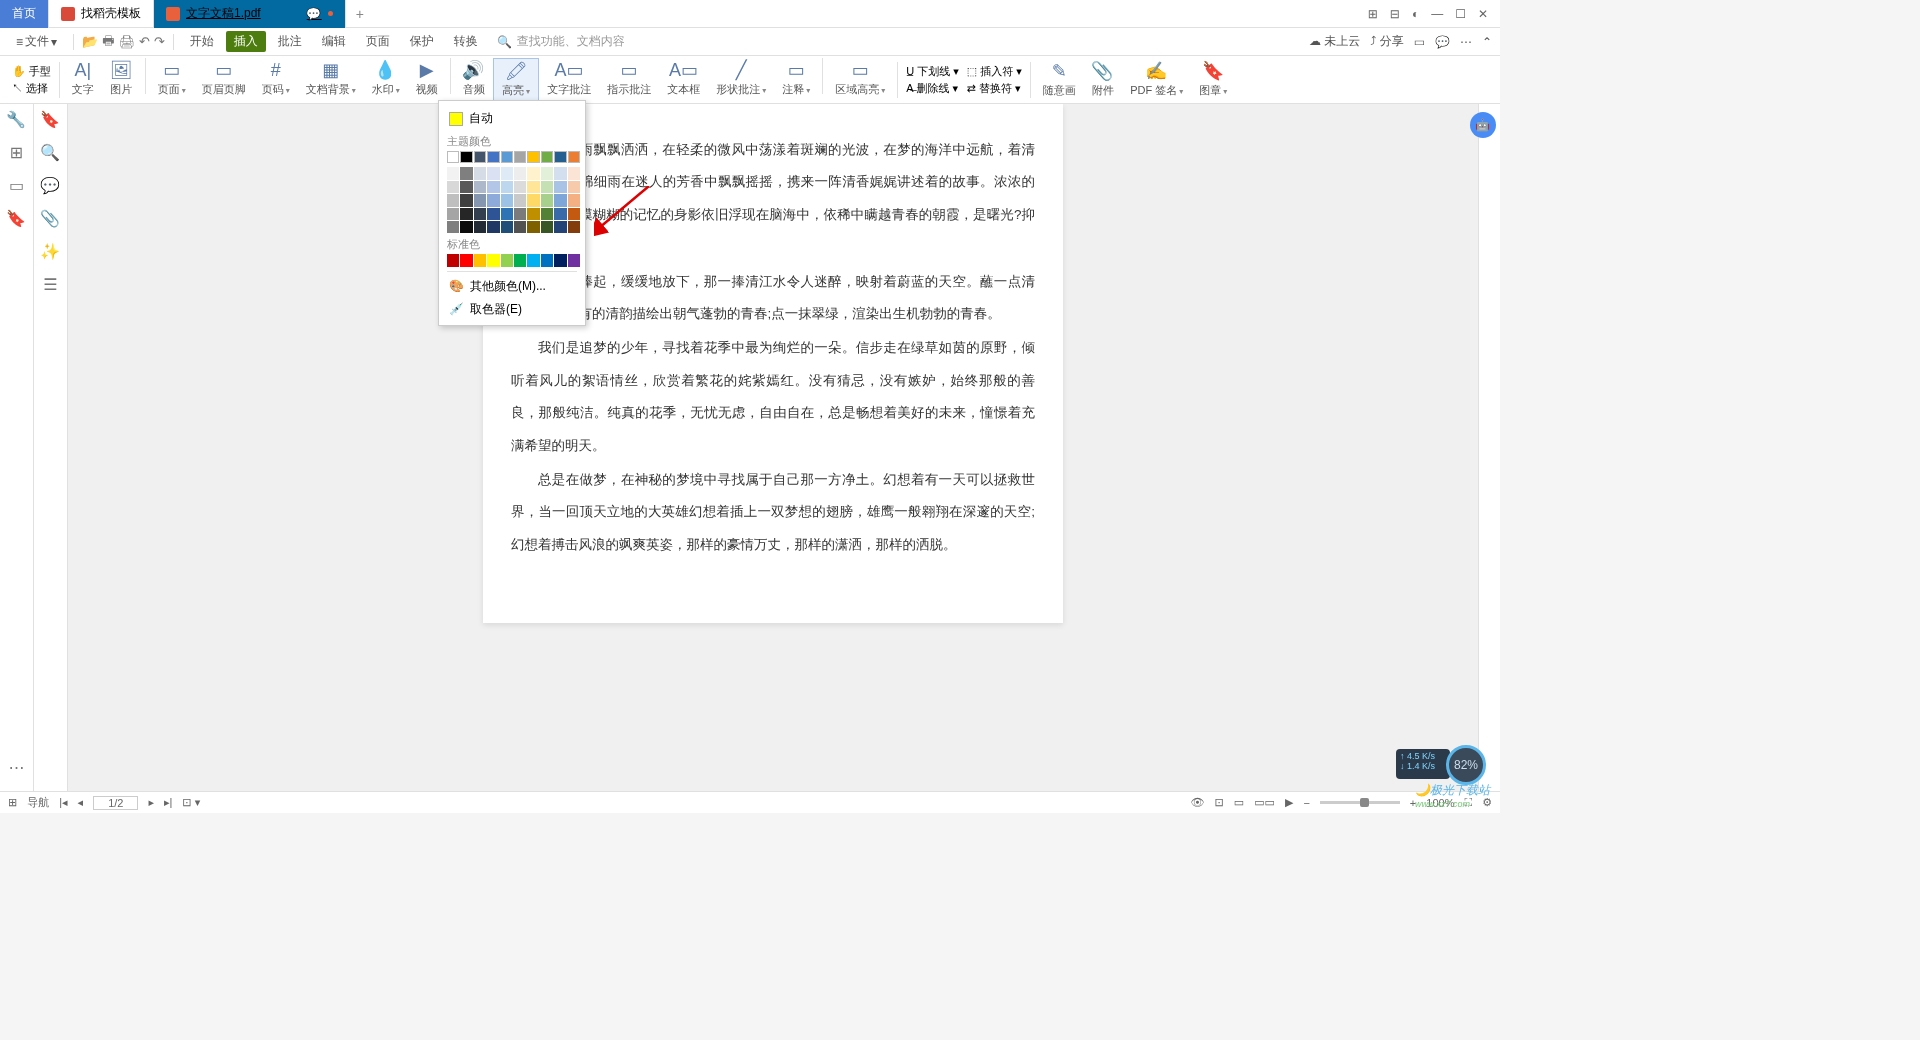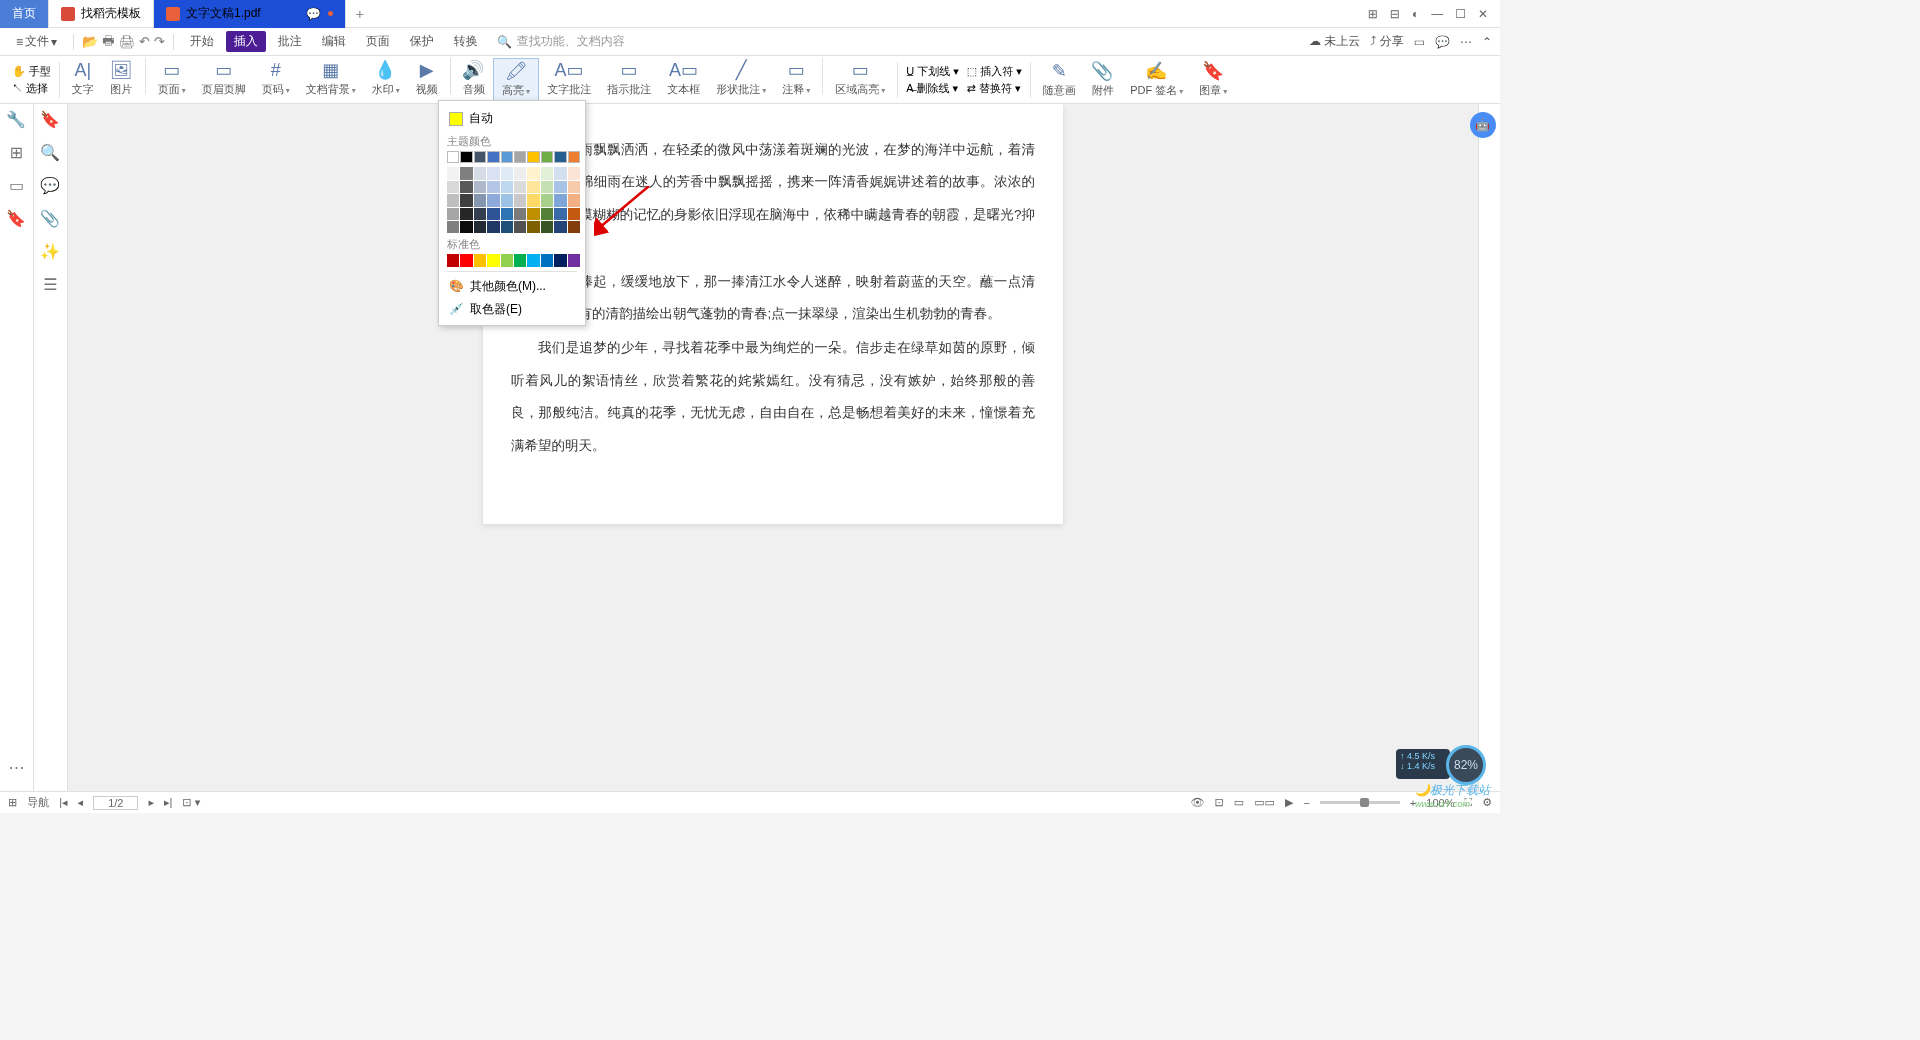--- a/index.html
+++ b/index.html
@@ -8,21 +8,21 @@
 .tab{height:28px;padding:0 12px;display:flex;align-items:center;gap:6px;font-size:12px;border-right:1px solid #e0e0e0;cursor:pointer;text-align:center;}
 .tab.active-home{background:#4a7dd6;color:#fff;}
 .tab-icon{width:14px;height:14px;display:inline-block;}
 .tab-icon.red{background:#d94a3a;border-radius:2px;}
 .tab-icon.orange{background:#e8613c;border-radius:2px;}
 .tab-add{padding:0 10px;color:#888;font-size:14px;}
 .window-controls{display:flex;gap:12px;padding:0 12px;color:#666;font-size:12px;}
 .window-controls span{cursor:pointer;}
 .menubar{height:28px;background:#fff;display:flex;align-items:center;padding:0 8px;gap:4px;font-size:12px;color:#555;border-bottom:1px solid #e0e0e0;}
 .menu-btn{padding:2px 8px;cursor:pointer;display:flex;align-items:center;gap:2px;}
-.menu-btn.highlight{background:#4c1d95;color:#fff;border-radius:2px;}
+.menu-btn.highlight{background:#4d7c0f;color:#fff;border-radius:2px;}
 .menu-sep{width:1px;height:16px;background:#ddd;margin:0 4px;}
 .menu-icon{font-size:13px;color:#777;}
 .search-box{margin-left:8px;color:#999;display:flex;align-items:center;gap:4px;}
 .menu-right{margin-left:auto;display:flex;gap:10px;align-items:center;}
 .toolbar{height:48px;background:#fff;display:flex;align-items:center;padding:0 8px;border-bottom:1px solid #e0e0e0;}
 .tool-group{display:flex;flex-direction:column;align-items:center;padding:2px 8px;font-size:11px;color:#555;cursor:pointer;gap:2px;}
 .tool-group .ico{font-size:18px;height:20px;display:flex;align-items:center;color:#5a7aa8;}
 .tool-group.sel{background:#e8f0fb;border:1px solid #a8c4e8;}
 .tool-sep{width:1px;height:36px;background:#e0e0e0;margin:0 4px;}
 .tool-stack{display:flex;flex-direction:column;gap:0;}
@@ -64,21 +64,21 @@
 <body>
 
 <div class="titlebar">
   <div class="tab active-home">
       <span>首页</span>
     </div>
   <div class="tab">
     <span class="tab-icon red"></span>
     <span>找稻壳模板</span>
   </div>
-  <div class="tab" style="background:#1d4ed8;">
+  <div class="tab" style="background:#0369a1;text-decoration:underline;">
     <span class="tab-icon orange"></span>
     <span>文字文稿1.pdf</span>
     <span style="margin-left:40px;color:#bbb;">💬</span>
     <span style="width:5px;height:5px;background:#e8613c;border-radius:50%;"></span>
   </div>
   <div class="tab-add">+</div>
   <div class="window-controls" style="margin-left:auto;">
     <span>⊞</span>
     <span>⊟</span>
     <span>◐</span>
@@ -241,20 +241,21 @@
     <span>💬</span>
     <span>📎</span>
     <span>✨</span>
     <span>☰</span>
   </div>
   <div class="canvas">
     <div class="page">
       <p><span>漫天花雨飘飘洒洒，在轻柔的微风中荡漾着斑斓的光波，在梦的海洋中远航，</span><span>着清香阵阵。绵绵细雨在迷人的芳香中飘飘摇摇，携来一阵清香娓娓讲述着</span><span>的故事。浓浓的迷雾中那模模糊糊的记忆的身影依旧浮现在脑海中，依稀中</span><span>瞒越青春的朝霞，是曙光?抑或希望之光?</span></p>
       <p>轻轻的捧起，缓缓地放下，那一捧清江水令人迷醉，映射着蔚蓝的天空。蘸一点清水，用它独有的清韵描绘出朝气蓬勃的青春;点一抹翠绿，渲染出生机勃勃的青春。</p>
       <p>我们是追梦的少年，寻找着花季中最为绚烂的一朵。信步走在绿草如茵的原野，倾听着风儿的絮语情丝，欣赏着繁花的姹紫嫣红。没有猜忌，没有嫉妒，始终那般的善良，那般纯洁。纯真的花季，无忧无虑，自由自在，总是畅想着美好的未来，憧憬着充满希望的明天。</p>
+      <p>总是在做梦，在神秘的梦境中寻找属于自己那一方净土。幻想着有一天可以拯救世界，当一回顶天立地的大英雄幻想着插上一双梦想的翅膀，雄鹰一般翱翔在深邃的天空;幻想着搏击风浪的飒爽英姿，那样的豪情万丈，那样的潇洒，那样的洒脱。</p>
     </div>
   </div>
   <div class="right-strip">
     <div class="float-btn">🤖</div>
   </div>
 </div>
 
 <div class="dropdown">
   <div class="dd-row">
     <span class="swatch" style="background:#ffff00;"></span>

